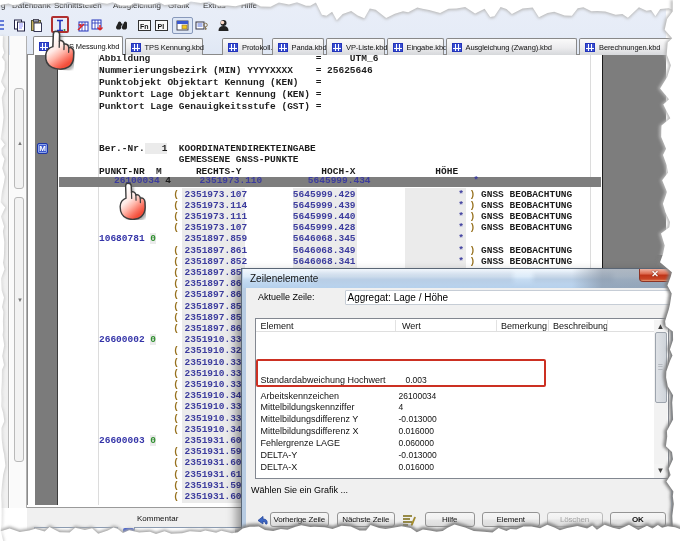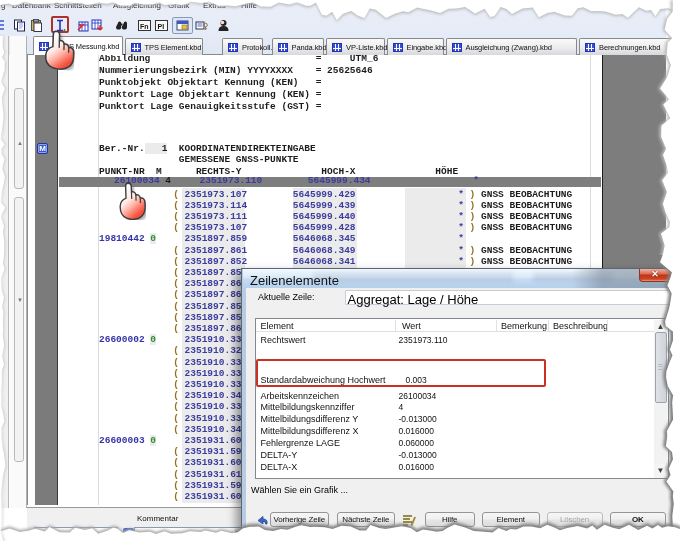--- a/index.html
+++ b/index.html
@@ -39,21 +39,21 @@
 
 pre.doc {position:absolute;font-family:"Liberation Mono",monospace;font-weight:bold;
  font-size:9.5px;color:#1c1c1c;white-space:pre;z-index:2}
 
 #bottompanel {left:27px;top:507px;width:639px;height:34px;background:#f0f0f0;border-top:1px solid #9a9a9a;font-size:8px;color:#111}
 .bfield {position:absolute;top:19px;height:14px;background:#fff;border:1px solid #8a9ab0}
 
 #dlg {left:241px;top:267.5px;width:433px;height:268px;z-index:10;
  box-shadow:-5px 4px 9px rgba(0,0,0,0.38);background:#b7cbe2;border:1px solid #5a6675}
 #dlgtitle {left:1px;top:0px;width:431px;height:19px;
- background:linear-gradient(#f3f8fd,#dcebf9 40%,#c6dcf2 55%,#b5d0ec);font-size:13px;color:#101010}
+ background:linear-gradient(#f3f8fd,#dcebf9 40%,#c6dcf2 55%,#b5d0ec);font-size:10px;color:#101010}
 #dlgclient {left:4px;top:19px;width:425px;height:245px;background:#f0f0f0}
 
 #xbtn {left:396.5px;top:0px;width:33px;height:13.5px;border:1px solid #8c3425;border-top:none;
  border-radius:0 0 4px 4px;background:linear-gradient(#f0b3a2,#dd6b50 40%,#c03418 52%,#ca4627 85%,#e89f77);
  color:#fff;font-size:9px;line-height:11px;text-align:center;font-weight:bold;z-index:12;
  text-shadow:0 0 2px #5a1004}
 
 #aggfield {left:98.5px;top:2px;width:330px;height:15px;background:#fff;border:1px solid #c6cdd6;border-radius:1px}
 #dtable {left:9px;top:30.5px;width:414px;height:160.5px;background:#fff;border:1px solid #828790}
 .thead {position:absolute;left:0;top:0;width:412px;height:13px;background:#fff;border-bottom:1px solid #dfdfdf;font-size:9px;color:#111}
@@ -155,21 +155,21 @@
  <div style="position:absolute;left:7px;top:104px;font-size:6px;color:#777">▲</div>
  <div style="position:absolute;left:7px;top:261px;font-size:6px;color:#777">▼</div>
 </div>
 <div class="abs" id="pane"></div>
 <div class="tab act" style="left:33px;width:89.5px">
       <span class="tabico"></span>
       <span class="tabtxt">GNSS Messung.kbd</span>
     </div>
     <div class="tab" style="left:124.5px;width:78.5px">
       <span class="tabico"></span>
-      <span class="tabtxt">TPS Element.kbd</span>
+      <span class="tabtxt">TPS Kennung.kbd</span>
     </div>
     <div class="tab" style="left:222px;width:41px">
       <span class="tabico"></span>
       <span class="tabtxt">Protokoll.kbd</span>
     </div>
     <div class="tab" style="left:271.5px;width:52.5px">
       <span class="tabico"></span>
       <span class="tabtxt">Panda.kbd</span>
     </div>
     <div class="tab" style="left:326px;width:58.5px">
@@ -203,21 +203,21 @@
 Punktort Lage Objektart Kennung (KEN) =
 Punktort Lage Genauigkeitsstufe (GST) =</pre>
 <pre class="doc" style="left:99px;top:143.4px;line-height:11.1px">Ber.-Nr.<span class="gbox">   1</span>  KOORDINATENDIREKTEINGABE
               GEMESSENE GNSS-PUNKTE
 PUNKT-NR  M      RECHTS-Y              HOCH-X              HÖHE</pre>
 <pre class="doc" style="left:114px;top:175.3px;line-height:11.2px"><span style="color:#3c3c9e">26100034</span> <span style="color:#1c1c1c">4</span>     <span style="color:#3c3c9e">2351973.110</span>        <span style="color:#3c3c9e">5645999.434</span>                  <span style="color:#3c3c9e">*</span></pre>
 <pre class="doc" style="left:99px;top:188.5px;line-height:11.2px">             <span style="color:#96701c">(</span> <span style="color:#3c3c9e">2351973.107</span>        <span style="color:#3c3c9e">5645999.429</span>                  <span style="color:#3c3c9e">*</span> <span style="color:#96701c">)</span> <span style="color:#1c1c1c">GNSS BEOBACHTUNG</span>
              <span style="color:#96701c">(</span> <span style="color:#3c3c9e">2351973.114</span>        <span style="color:#3c3c9e">5645999.439</span>                  <span style="color:#3c3c9e">*</span> <span style="color:#96701c">)</span> <span style="color:#1c1c1c">GNSS BEOBACHTUNG</span>
              <span style="color:#96701c">(</span> <span style="color:#3c3c9e">2351973.111</span>        <span style="color:#3c3c9e">5645999.440</span>                  <span style="color:#3c3c9e">*</span> <span style="color:#96701c">)</span> <span style="color:#1c1c1c">GNSS BEOBACHTUNG</span>
              <span style="color:#96701c">(</span> <span style="color:#3c3c9e">2351973.107</span>        <span style="color:#3c3c9e">5645999.428</span>                  <span style="color:#3c3c9e">*</span> <span style="color:#96701c">)</span> <span style="color:#1c1c1c">GNSS BEOBACHTUNG</span>
-<span style="color:#3434a8">19810442</span> <span class="gbox" style="color:#2f8f2f">0</span>     <span style="color:#3c3c9e">2351897.859</span>        <span style="color:#3c3c9e">5646068.345</span>                  <span style="color:#3c3c9e">*</span>
+<span style="color:#3434a8">10680781</span> <span class="gbox" style="color:#2f8f2f">0</span>     <span style="color:#3c3c9e">2351897.859</span>        <span style="color:#3c3c9e">5646068.345</span>                  <span style="color:#3c3c9e">*</span>
              <span style="color:#96701c">(</span> <span style="color:#3c3c9e">2351897.861</span>        <span style="color:#3c3c9e">5646068.349</span>                  <span style="color:#3c3c9e">*</span> <span style="color:#96701c">)</span> <span style="color:#1c1c1c">GNSS BEOBACHTUNG</span>
              <span style="color:#96701c">(</span> <span style="color:#3c3c9e">2351897.852</span>        <span style="color:#3c3c9e">5646068.341</span>                  <span style="color:#3c3c9e">*</span> <span style="color:#96701c">)</span> <span style="color:#1c1c1c">GNSS BEOBACHTUNG</span>
              <span style="color:#96701c">(</span> <span style="color:#3c3c9e">2351897.855</span>        <span style="color:#3c3c9e">5646068.338</span>                  <span style="color:#3c3c9e">*</span> <span style="color:#96701c">)</span> <span style="color:#1c1c1c">GNSS BEOBACHTUNG</span>
              <span style="color:#96701c">(</span> <span style="color:#3c3c9e">2351897.861</span>        <span style="color:#3c3c9e">5646068.344</span>                  <span style="color:#3c3c9e">*</span> <span style="color:#96701c">)</span> <span style="color:#1c1c1c">GNSS BEOBACHTUNG</span>
              <span style="color:#96701c">(</span> <span style="color:#3c3c9e">2351897.861</span>        <span style="color:#3c3c9e">5646068.346</span>                  <span style="color:#3c3c9e">*</span> <span style="color:#96701c">)</span> <span style="color:#1c1c1c">GNSS BEOBACHTUNG</span>
              <span style="color:#96701c">(</span> <span style="color:#3c3c9e">2351897.858</span>        <span style="color:#3c3c9e">5646068.341</span>                  <span style="color:#3c3c9e">*</span> <span style="color:#96701c">)</span> <span style="color:#1c1c1c">GNSS BEOBACHTUNG</span>
              <span style="color:#96701c">(</span> <span style="color:#3c3c9e">2351897.859</span>        <span style="color:#3c3c9e">5646068.348</span>                  <span style="color:#3c3c9e">*</span> <span style="color:#96701c">)</span> <span style="color:#1c1c1c">GNSS BEOBACHTUNG</span>
              <span style="color:#96701c">(</span> <span style="color:#3c3c9e">2351897.865</span>        <span style="color:#3c3c9e">5646068.350</span>                  <span style="color:#3c3c9e">*</span> <span style="color:#96701c">)</span> <span style="color:#1c1c1c">GNSS BEOBACHTUNG</span>
 <span style="color:#3434a8">26600002</span> <span class="gbox" style="color:#2f8f2f">0</span>     <span style="color:#3c3c9e">2351910.335</span>        <span style="color:#3c3c9e">5646021.551</span>                  <span style="color:#3c3c9e">*</span>
              <span style="color:#96701c">(</span> <span style="color:#3c3c9e">2351910.322</span>        <span style="color:#3c3c9e">5646021.546</span>                  <span style="color:#3c3c9e">*</span> <span style="color:#96701c">)</span> <span style="color:#1c1c1c">GNSS BEOBACHTUNG</span>
@@ -262,37 +262,33 @@
  <div class="abs" id="dlgtitle">
         <span style="position:absolute;left:7px;top:4px">Zeilenelemente</span>
    <span style="position:absolute;left:70px;top:3px;width:200px;height:11px;background:rgba(90,105,140,0.12);filter:blur(2px)"></span>
    <span style="position:absolute;left:290px;top:4px;width:80px;height:9px;background:rgba(90,105,140,0.15);filter:blur(2px)"></span>
  </div>
  <div class="abs" style="left:330px;top:0;width:102px;height:19px;background:linear-gradient(90deg,rgba(120,132,148,0) 0,rgba(120,132,148,0.55) 30px,rgba(122,134,148,0.58) 100%);z-index:11"></div>
  <div class="abs" id="xbtn">✕</div>
  <div class="abs" id="dlgclient">
   <span style="position:absolute;left:12px;top:4px;font-size:9px">Aktuelle Zeile:</span>
   <div class="abs" id="aggfield">
-          <span style="position:absolute;left:2px;top:1.5px;font-size:13px">Aggregat: Lage / Höhe</span>
+          <span style="position:absolute;left:2px;top:1.5px;font-size:10px">Aggregat: Lage / Höhe</span>
         </div>
   <div class="abs" id="dtable">
     <div class="thead">
       <span style="position:absolute;left:4.5px;top:1.5px">Element</span>
       <span style="position:absolute;left:146px;top:1.5px">Wert</span>
       <span style="position:absolute;left:245px;top:1.5px">Bemerkung</span>
       <span style="position:absolute;left:297px;top:1.5px">Beschreibung</span>
       <span class="thsep" style="left:139px"></span>
             <span class="thsep" style="left:240px"></span>
       <span class="thsep" style="left:291.5px"></span>
             <span class="thsep" style="left:351px"></span>
     </div>
-<div class="trow" style="top:16.1px">
-            <span class="tc1">Rechtswert</span>
-            <span class="tc2" style="left:142.5px;font-size:8.5px">2351973.110</span>
-          </div>
           <div class="trow" style="top:55.8px">
             <span class="tc1">Standardabweichung Hochwert</span>
             <span class="tc2" style="left:149.5px;font-size:8.5px">0.003</span>
           </div>
           <div class="trow" style="top:71.5px">
             <span class="tc1">Arbeitskennzeichen</span>
             <span class="tc2" style="left:142.5px;font-size:8.5px">26100034</span>
           </div>
           <div class="trow" style="top:83.3px">
             <span class="tc1">Mittelbildungskennziffer</span>

